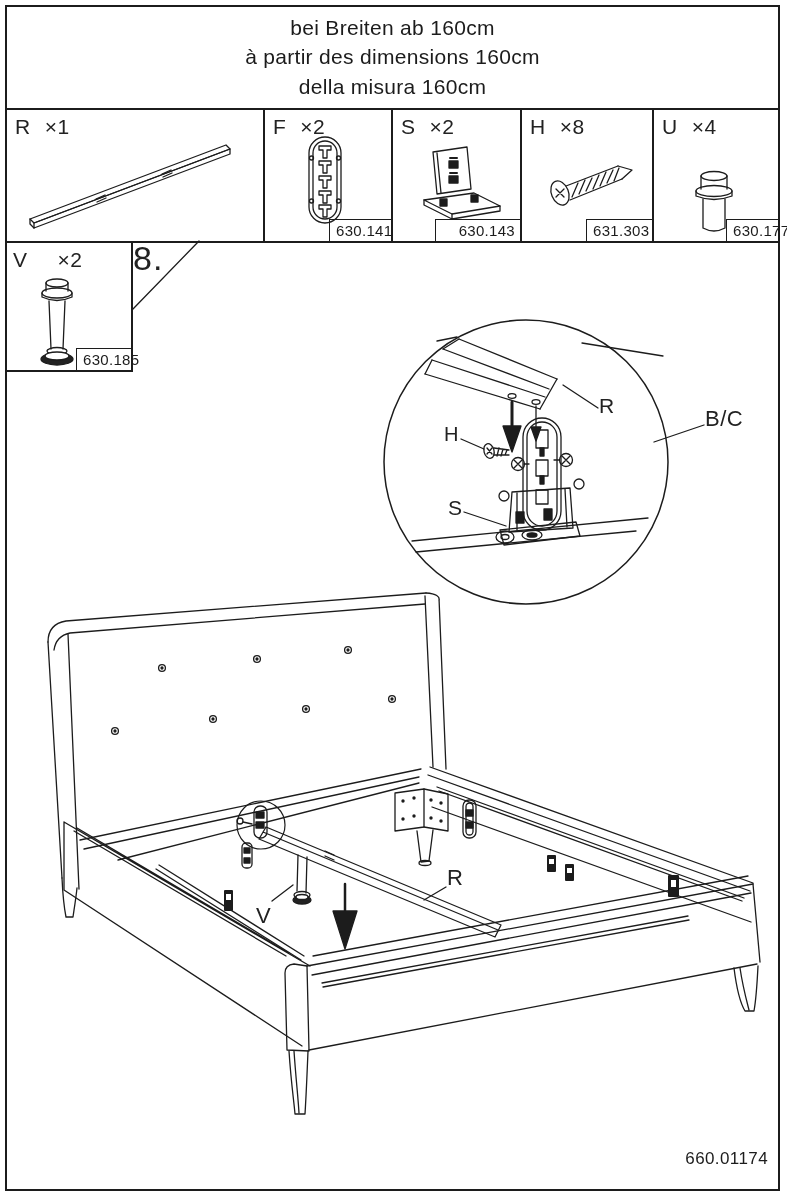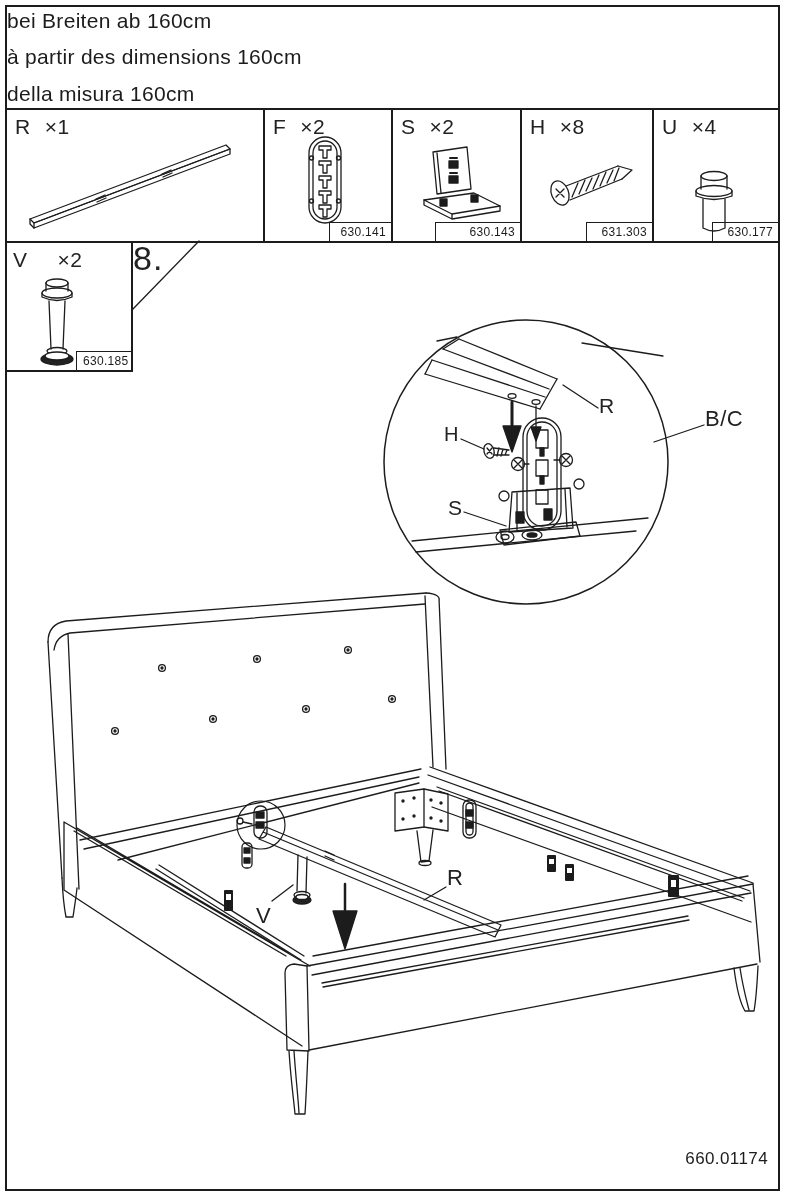--- a/index.html
+++ b/index.html
@@ -1,32 +1,32 @@
 <!DOCTYPE html>
 <html><head>
 <meta charset="utf-8">
 <style>
   html,body{margin:0;padding:0;background:#fff;}
   .page{position:relative;width:787px;height:1198px;background:#fff;overflow:hidden;
         font-family:"Liberation Sans","DejaVu Sans",sans-serif;color:#1c1c1c;}
   .frame{position:absolute;left:5px;top:5px;width:775px;height:1186px;
          border:2px solid #1c1c1c;box-sizing:border-box;}
   .hdr{position:absolute;left:0;top:0;right:0;height:103px;border-bottom:2px solid #1c1c1c;
-       box-sizing:border-box;display:flex;flex-direction:column;
-       justify-content:center;gap:12px;}
+       box-sizing:border-box;display:flex;flex-direction:column;align-items:center;
+       justify-content:center;gap:5px;}
   .hdr div{font-size:21px;line-height:24.5px;letter-spacing:.3px;}
   .prow{position:absolute;left:0;top:103px;right:0;height:133px;border-bottom:2px solid #1c1c1c;
         box-sizing:border-box;display:flex;}
   .pcell{position:relative;box-sizing:border-box;height:100%;}
   .pcell.bl{border-left:2px solid #1c1c1c;}
   .cellhead{position:absolute;left:8px;top:5px;display:flex;gap:14px;font-size:21px;
             letter-spacing:.5px;color:#222;}
   .cellhead.widegap{gap:30px;left:6px;}
   .pnum{position:absolute;right:0;bottom:0;border-top:1.5px solid #1c1c1c;
-        border-left:1.5px solid #1c1c1c;font-size:12px;letter-spacing:.3px;
+        border-left:1.5px solid #1c1c1c;font-size:15px;letter-spacing:.3px;
         padding:2px 5px 2px 6px;text-align:right;box-sizing:border-box;margin-left:20px;}
   .vcell{position:absolute;left:0;top:236px;width:126px;height:129px;box-sizing:border-box;
          border-right:2px solid #1c1c1c;border-bottom:2px solid #1c1c1c;}
   .stepnum{position:absolute;left:133px;top:239px;font-size:34px;letter-spacing:1px;color:#222;}
   .lbl{position:absolute;color:#222;letter-spacing:.5px;}
   .docnum{position:absolute;right:10px;bottom:20px;font-size:17px;letter-spacing:.4px;}
   svg.art{position:absolute;left:0;top:0;pointer-events:none;}
   svg.art *{vector-effect:non-scaling-stroke;}
 </style>
 </head>
@@ -287,21 +287,21 @@
           <span>H</span>
           <span>×8</span>
         </div>
         <div class="pnum" style="width:66px;">631.303</div>
       </div>
       <div class="pcell bl" style="flex:0 0 126px;">
         <div class="cellhead">
           <span>U</span>
           <span>×4</span>
         </div>
-        <div class="pnum" style="width:66px;">630.177</div>
+        <div class="pnum" style="width:52px;">630.177</div>
       </div>
     </div>
 
     <div class="vcell">
       <div class="cellhead widegap">
         <span>V</span>
         <span>×2</span>
       </div>
       <div class="pnum" style="width:55px;">630.185</div>
     </div>

